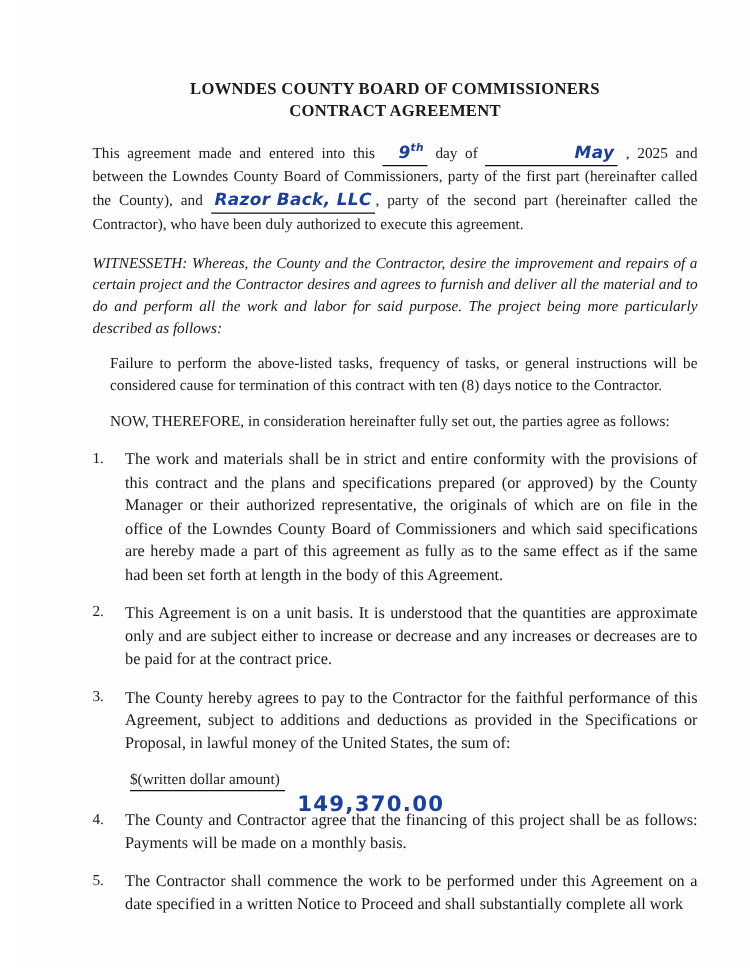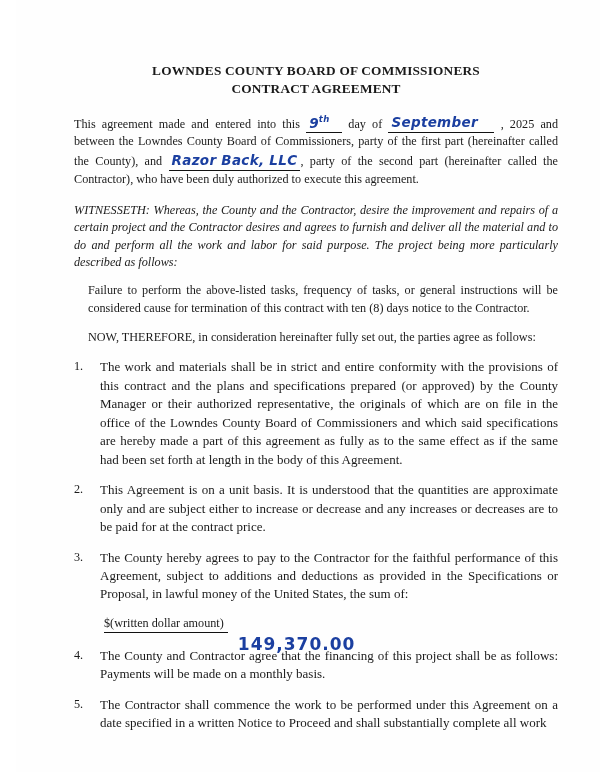--- a/index.html
+++ b/index.html
@@ -58,21 +58,21 @@
   }
   .hw-sup {
     font-size: 8.5px;
     vertical-align: super;
   }
   .hw-underline {
     border-bottom: 1px solid #111;
     padding: 0 3px 0 3px;
     display: inline-block;
     min-width: 30px;
-    text-align: left;
+    text-align: right;
   }
   .hw-long {
     min-width: 100px;
   }
   .project-title {
     font-weight: bold;
     font-size: 12.6px;
     margin: 16px 0 14px 0;
     letter-spacing: 0.2px;
   }
@@ -136,21 +136,21 @@
 <div class="page">
 
   <div class="doc-title">
     <span>LOWNDES COUNTY BOARD OF COMMISSIONERS</span>
     <span class="line2">CONTRACT AGREEMENT</span>
   </div>
 
   <p class="intro"><span>This agreement made and entered into this</span>
     <span class="handwrite hw-underline hw-date-day"><span>9</span><span class="hw-sup">th</span></span>
     <span>day of</span>
-    <span class="handwrite hw-underline hw-long">September</span>
+    <span class="handwrite hw-underline hw-long">May</span>
     <span>, 2025  and between the Lowndes County Board of Commissioners, party of the first part (hereinafter called the County), and</span>
     <span class="handwrite hw-underline hw-long">Razor Back, LLC</span><span>, party of the second part (hereinafter called the Contractor), who have been duly authorized to execute this agreement.</span></p>
 
   <p class="witness">WITNESSETH:  Whereas, the County and the Contractor, desire the improvement and repairs of a certain project and the Contractor desires and agrees to furnish and deliver all the material and to do and perform all the work and labor for said purpose.  The project being more particularly described as follows:</p>
 
 
   <p class="indent-para">Failure to perform the above-listed tasks, frequency of tasks, or general instructions will be considered cause for termination of this contract with ten (8) days notice to the Contractor.</p>
 
   <p class="indent-para">NOW, THEREFORE, in consideration hereinafter fully set out, the parties agree as follows:</p>
 

